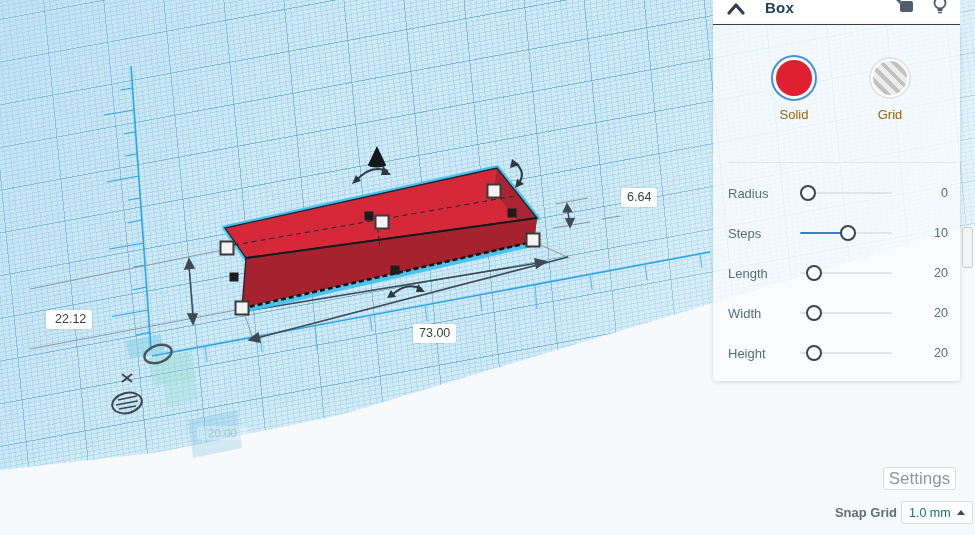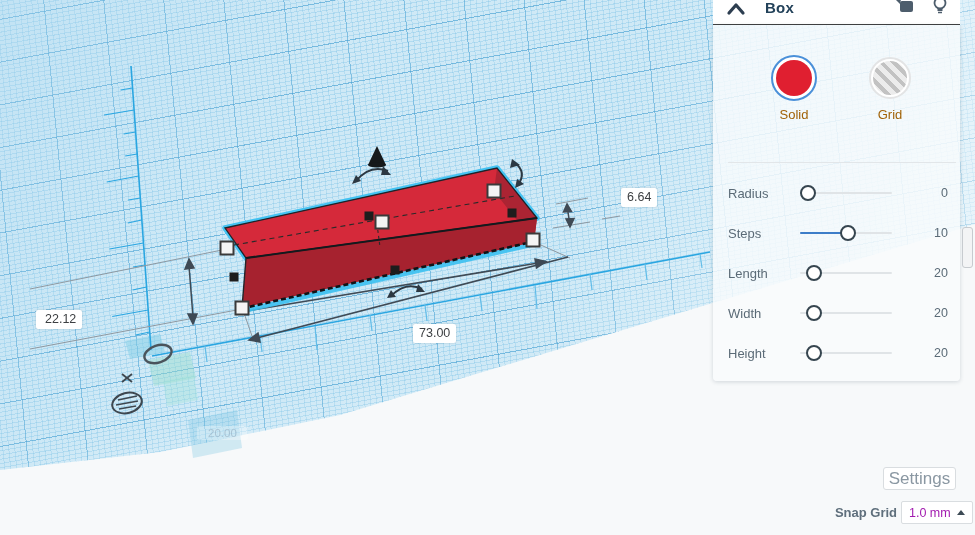--- a/index.html
+++ b/index.html
@@ -70,21 +70,21 @@
   
   .scroll-thumb{position:absolute;left:962px;top:227px;width:11px;height:41px;
     background:#f3f4f5;border:1px solid #c7cbcf;border-radius:3px;box-sizing:border-box;}
   .settings-btn{position:absolute;left:883px;top:467px;width:73px;height:23px;
     background:#fff;border:1px solid #d9dde0;border-radius:3px;box-sizing:border-box;
     font-size:17px;color:#8a97a2;text-align:center;line-height:21px;}
   .snap-label{position:absolute;left:828px;top:505px;width:69px;text-align:right;
     font-size:13px;color:#5f6f7c;font-weight:bold;}
   .snap-dd{position:absolute;left:901px;top:501px;width:72px;height:23px;background:#fff;
     border:1px solid #d9dde0;border-radius:2px;box-sizing:border-box;display:flex;
-    align-items:center;padding:0 7px;font-size:12.5px;color:#a21caf;}
+    align-items:center;padding:0 7px;font-size:12.5px;color:#0f766e;}
   .caret-up{width:0;height:0;margin-left:auto;border-left:4px solid transparent;
     border-right:4px solid transparent;border-bottom:5px solid #3c4a55;}
 </style>
 </head>
 <body>
 
 <div id="app">
 
   <div class="viewport">
     <div class="plane-clip">
@@ -211,21 +211,21 @@
         <rect x="375.5" y="215.5" width="13" height="13"></rect>
       </g>
       <g fill="#1d1d1d">
         <rect x="229.5" y="272.5" width="9" height="9"></rect>
         <rect x="390.5" y="265.5" width="9" height="9"></rect>
         <rect x="507.5" y="208.5" width="9" height="9"></rect>
         <rect x="364.5" y="211.5" width="9" height="9"></rect>
       </g>
     </svg>
 
-    <div class="dim-label" style="left:36px;top:310px;padding-left:9px;">22.12</div>
+    <div class="dim-label" style="left:46px;top:310px;padding-left:9px;">22.12</div>
     <div class="dim-label" style="left:413px;top:324px;">73.00</div>
     <div class="dim-label" style="left:621px;top:188px;">6.64</div>
     <div class="ghost-label" style="left:197px;top:426px;">20.00</div>
   </div>
 
   <div class="panel">
     <div class="panel-header">
       <svg class="chevron-icon" width="20" height="14" viewBox="0 0 20 14">
         <polyline points="3,11 10,3 17,11" fill="none" stroke="#2d3e50" stroke-width="3.2" stroke-linecap="round" stroke-linejoin="round"></polyline>
       </svg>

